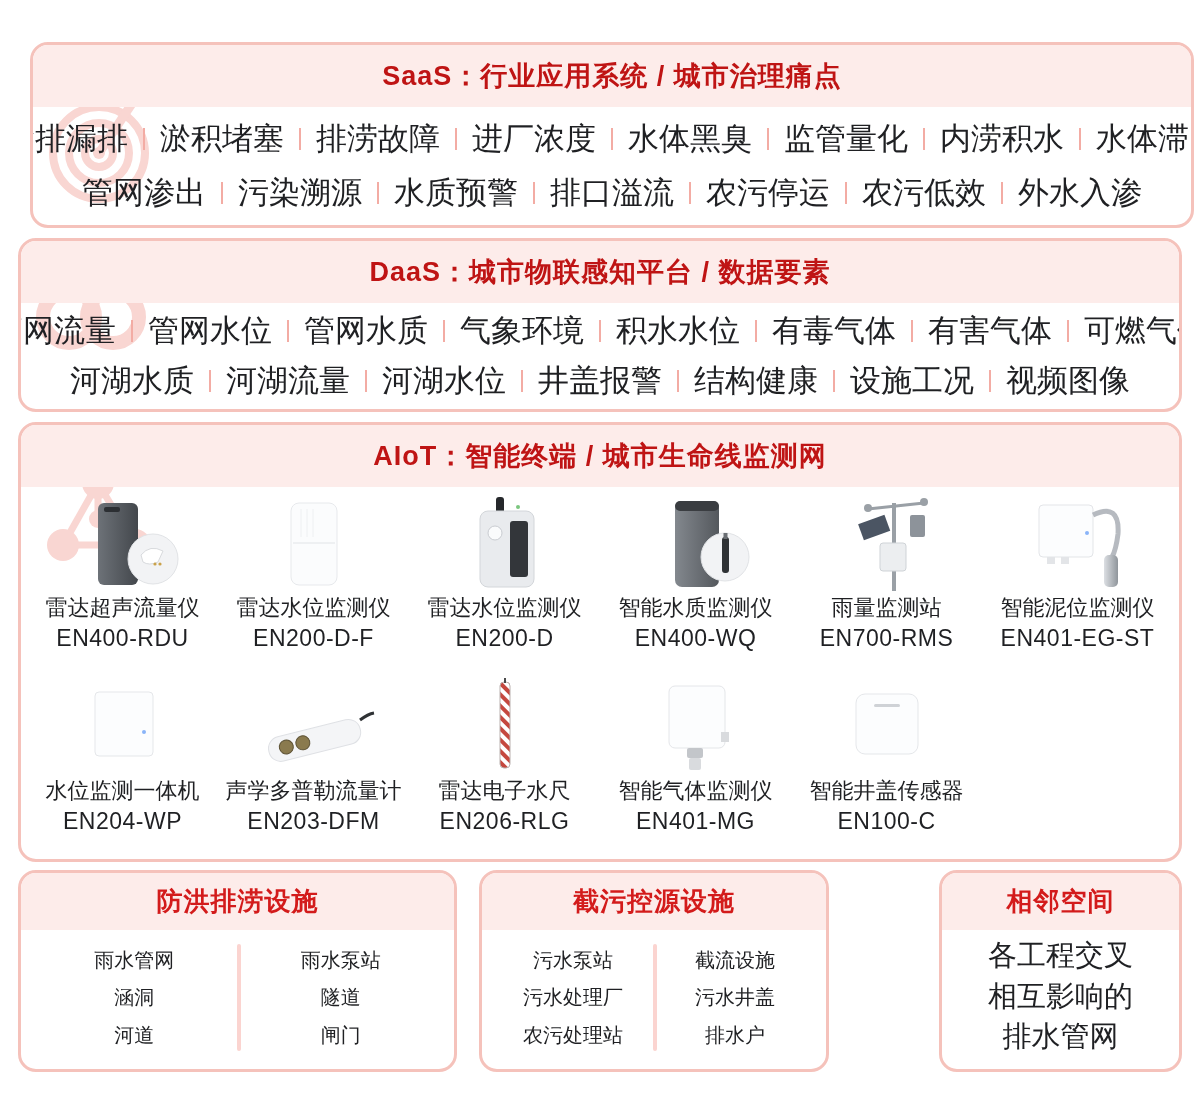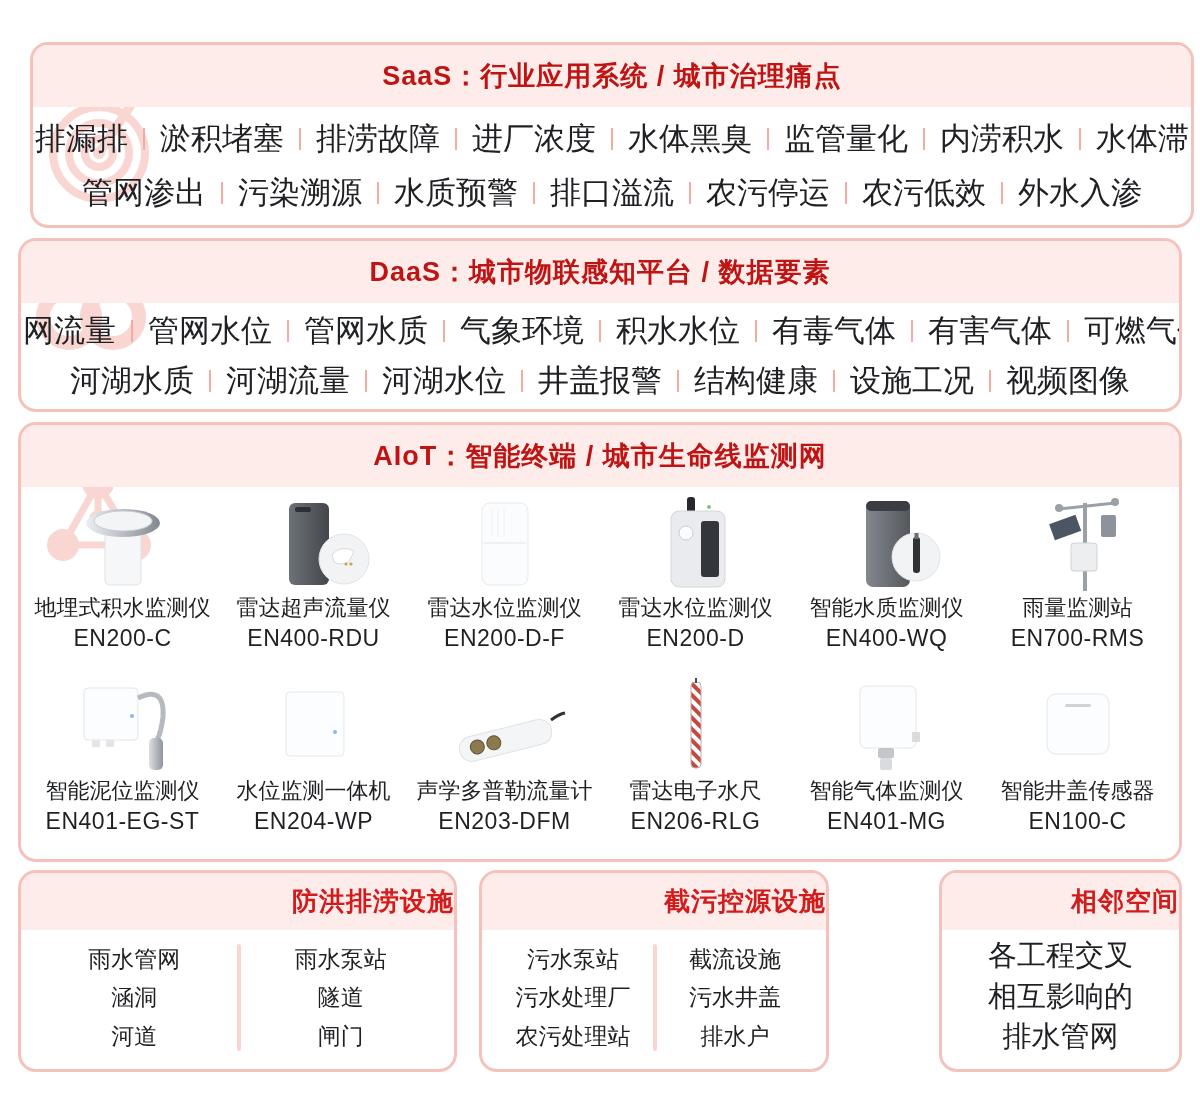--- a/index.html
+++ b/index.html
@@ -22,25 +22,25 @@
   .grid{position:relative;z-index:1;display:grid;grid-template-columns:repeat(6,1fr);
         grid-auto-rows:183px;padding:8px 6px 0;}
   .product{display:flex;flex-direction:column;align-items:center;text-align:center;}
   .pimg{height:98px;display:flex;align-items:flex-end;justify-content:center;}
   .pname{font-size:22px;font-weight:500;line-height:30px;white-space:nowrap;}
   .pmodel{font-size:23px;font-weight:500;line-height:30px;letter-spacing:.5px;}
   
   #flood{left:18px;top:870px;width:439px;height:202px;}
   #sewage{left:479px;top:870px;width:350px;height:202px;}
   #adjacent{left:939px;top:870px;width:243px;height:202px;}
-  .bband{height:57px;background:#fdecea;display:flex;align-items:center;justify-content:flex-end;}
+  .bband{height:57px;background:#fdecea;display:flex;align-items:center;justify-content:center;}
   .bband .title{font-size:26px;font-weight:700;color:#d31b1b;letter-spacing:1px;}
   .cols{display:flex;height:calc(100% - 57px);padding:6px 10px 10px;box-sizing:border-box;}
   .bcol{position:relative;flex:1;display:flex;flex-direction:column;justify-content:space-evenly;
-        align-items:center;font-size:23px;font-weight:500;white-space:nowrap;}
+        align-items:center;font-size:20px;font-weight:500;white-space:nowrap;}
   .bcol + .bcol::before{content:"";position:absolute;left:-1px;top:8px;bottom:8px;width:4px;
         background:#fbd4d0;border-radius:2px;}
   .blines{display:flex;flex-direction:column;justify-content:space-evenly;align-items:center;
         height:calc(100% - 57px);padding:6px 0 12px;box-sizing:border-box;
         font-size:29px;font-weight:500;text-align:center;}
 </style>
 </head>
 <body>
 
 <div class="page">
@@ -125,38 +125,20 @@
       <circle cx="59" cy="30" r="16" fill="#f9d6d2"></circle>
       <circle cx="24" cy="92" r="16" fill="#f9d6d2"></circle>
       <circle cx="96" cy="92" r="16" fill="#f9d6d2"></circle>
       <circle cx="59" cy="66" r="9" fill="#f9d6d2"></circle>
     </svg>
     <div class="band">
       <span class="title">AIoT：智能终端 / 城市生命线监测网</span>
     </div>
     <div class="grid">
 
-      <div class="product">
-        <div class="pimg">
-          <svg width="150" height="98" viewBox="0 0 150 98">
-            <defs>
-                <linearGradient id="g1" x1="0" y1="0" x2="1" y2="0">
-              <stop offset="0" stop-color="#eceef1"></stop>
-                  <stop offset=".5" stop-color="#b9bec5"></stop>
-                  <stop offset="1" stop-color="#81878e"></stop>
-                </linearGradient>
-              </defs>
-            <rect x="57" y="32" width="36" height="58" rx="5" fill="#f6f7f8" stroke="#dfe1e4"></rect>
-            <ellipse cx="75" cy="28" rx="37" ry="14" fill="url(#g1)"></ellipse>
-            <ellipse cx="75" cy="26" rx="29" ry="10" fill="#f3f4f6" stroke="#c9ccd1"></ellipse>
-          </svg>
-        </div>
-        <div class="pname">地埋式积水监测仪</div>
-        <div class="pmodel">EN200-C</div>
-      </div>
 
       <div class="product">
         <div class="pimg">
           <svg width="150" height="98" viewBox="0 0 150 98">
             <defs>
                 <linearGradient id="g2" x1="0" y1="0" x2="1" y2="0">
               <stop offset="0" stop-color="#6d7278"></stop>
                   <stop offset="1" stop-color="#43474c"></stop>
                 </linearGradient>
               </defs>

